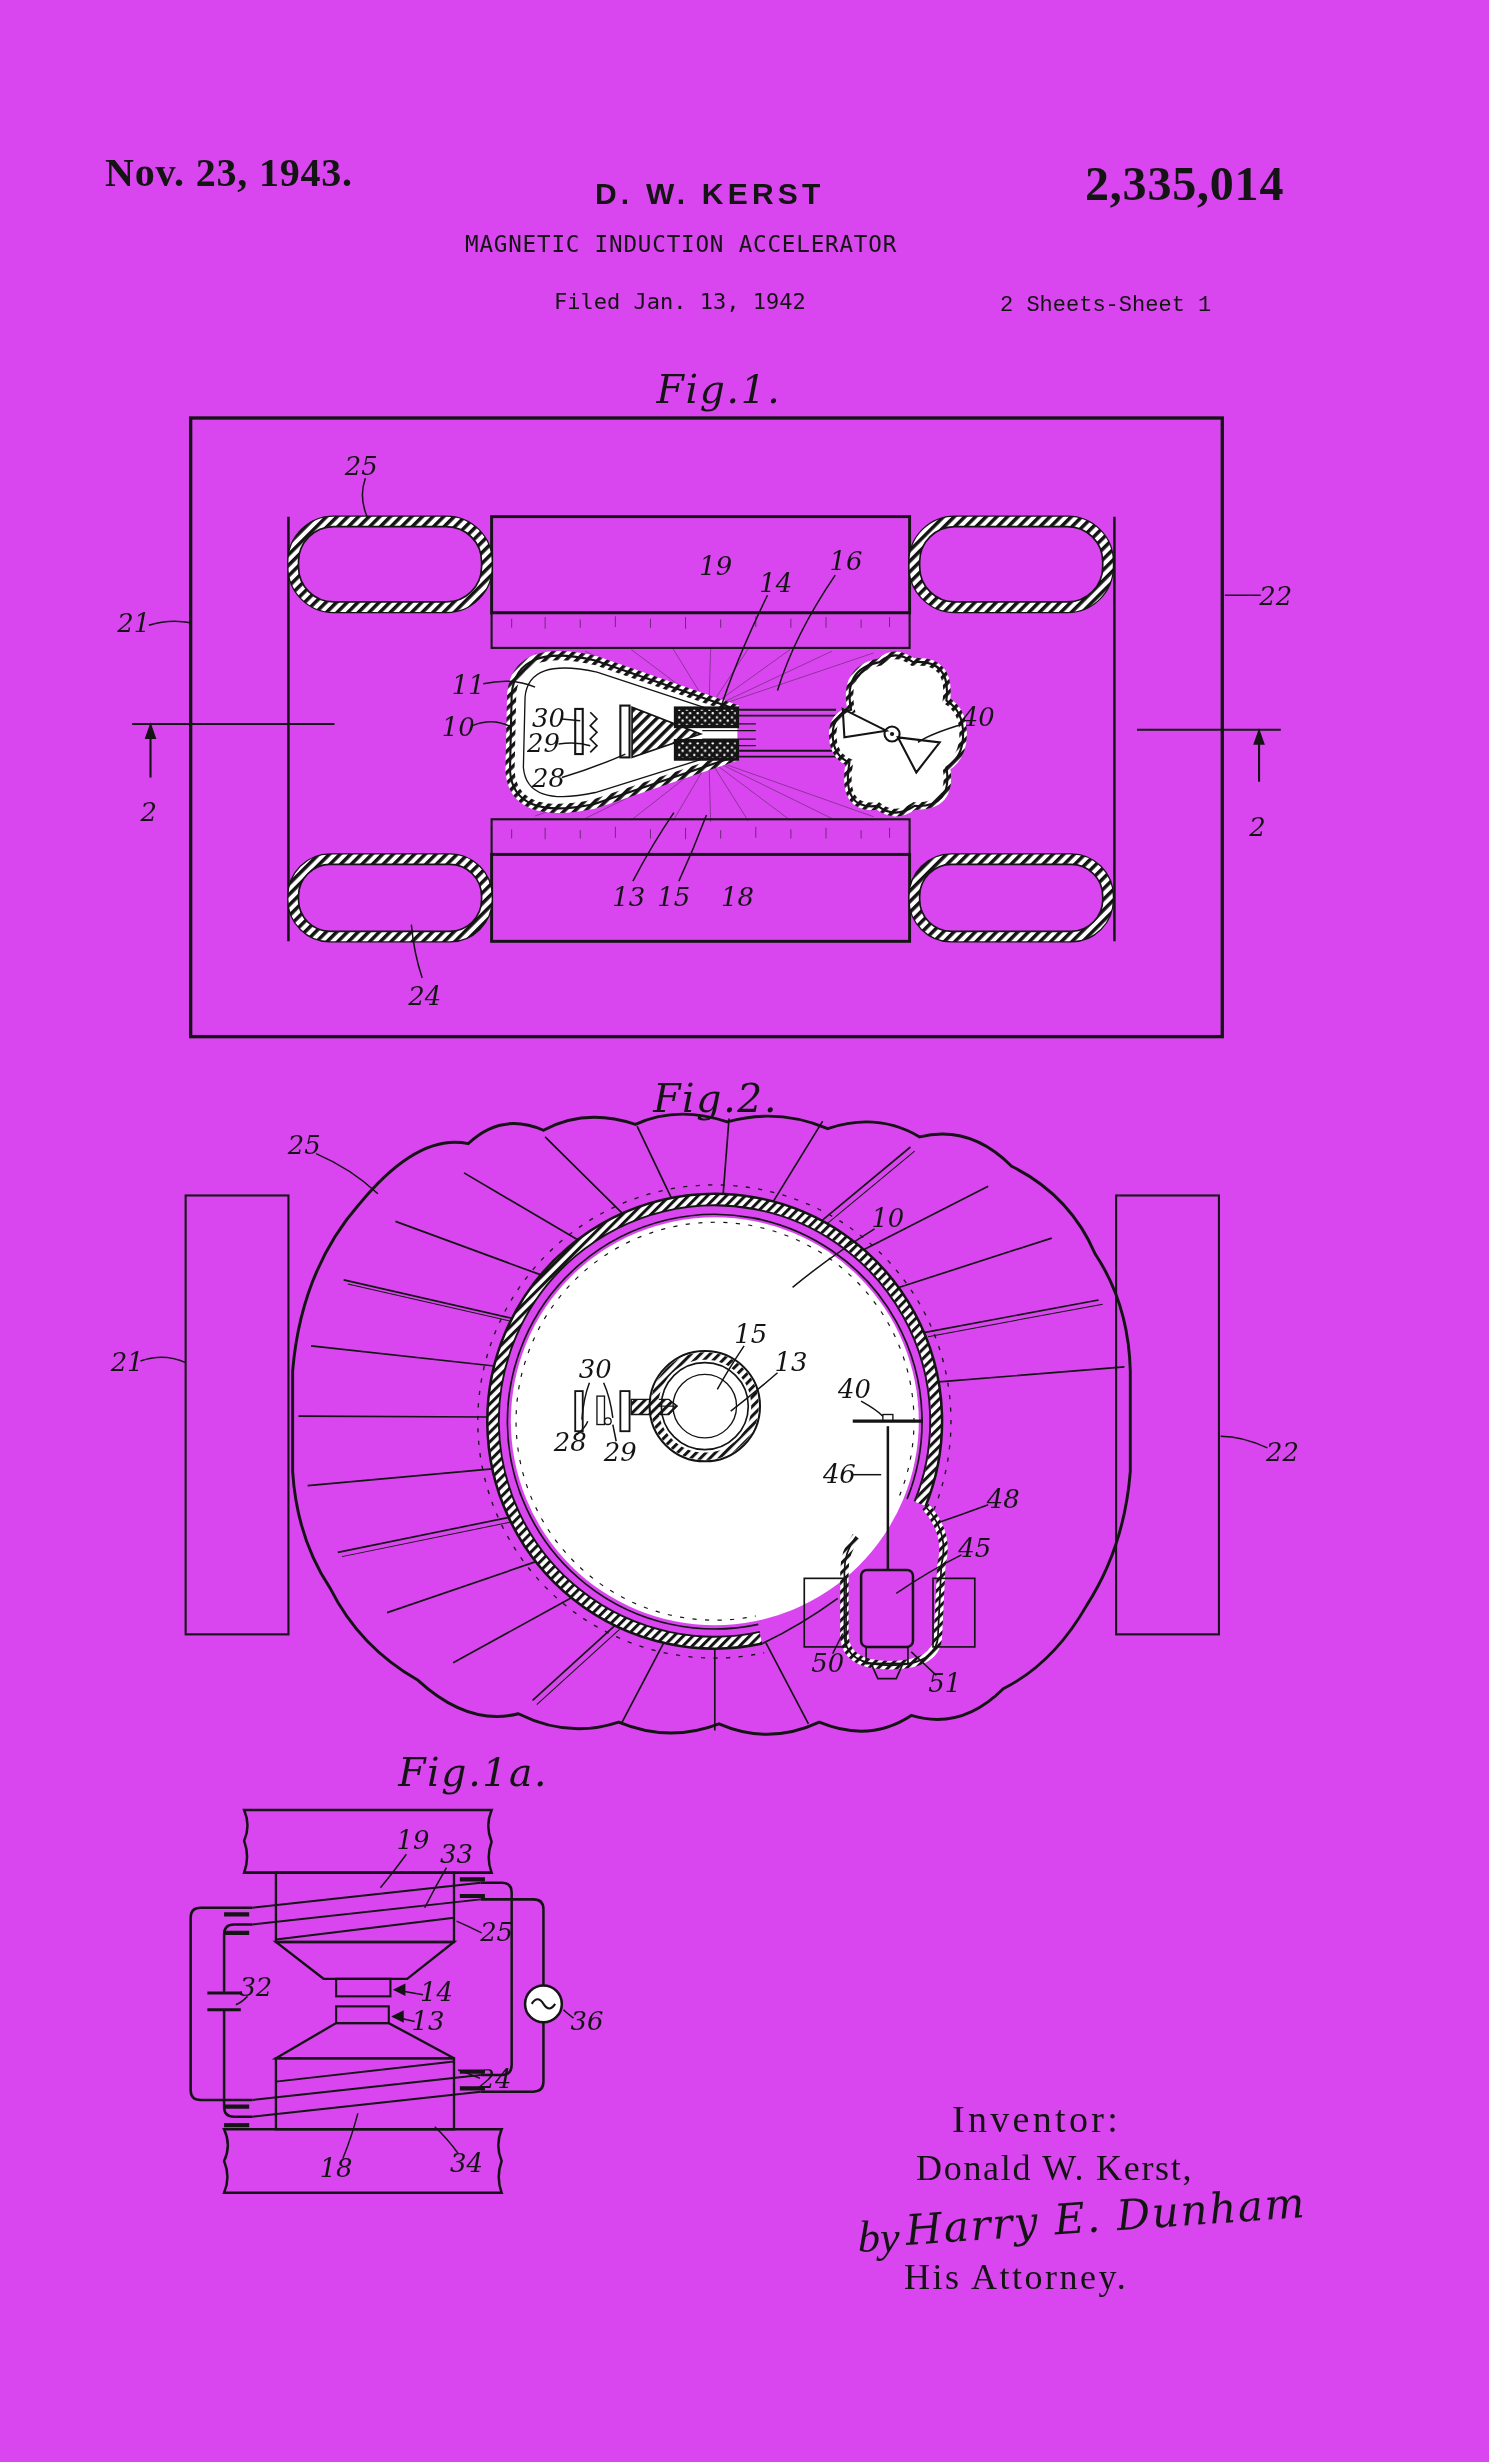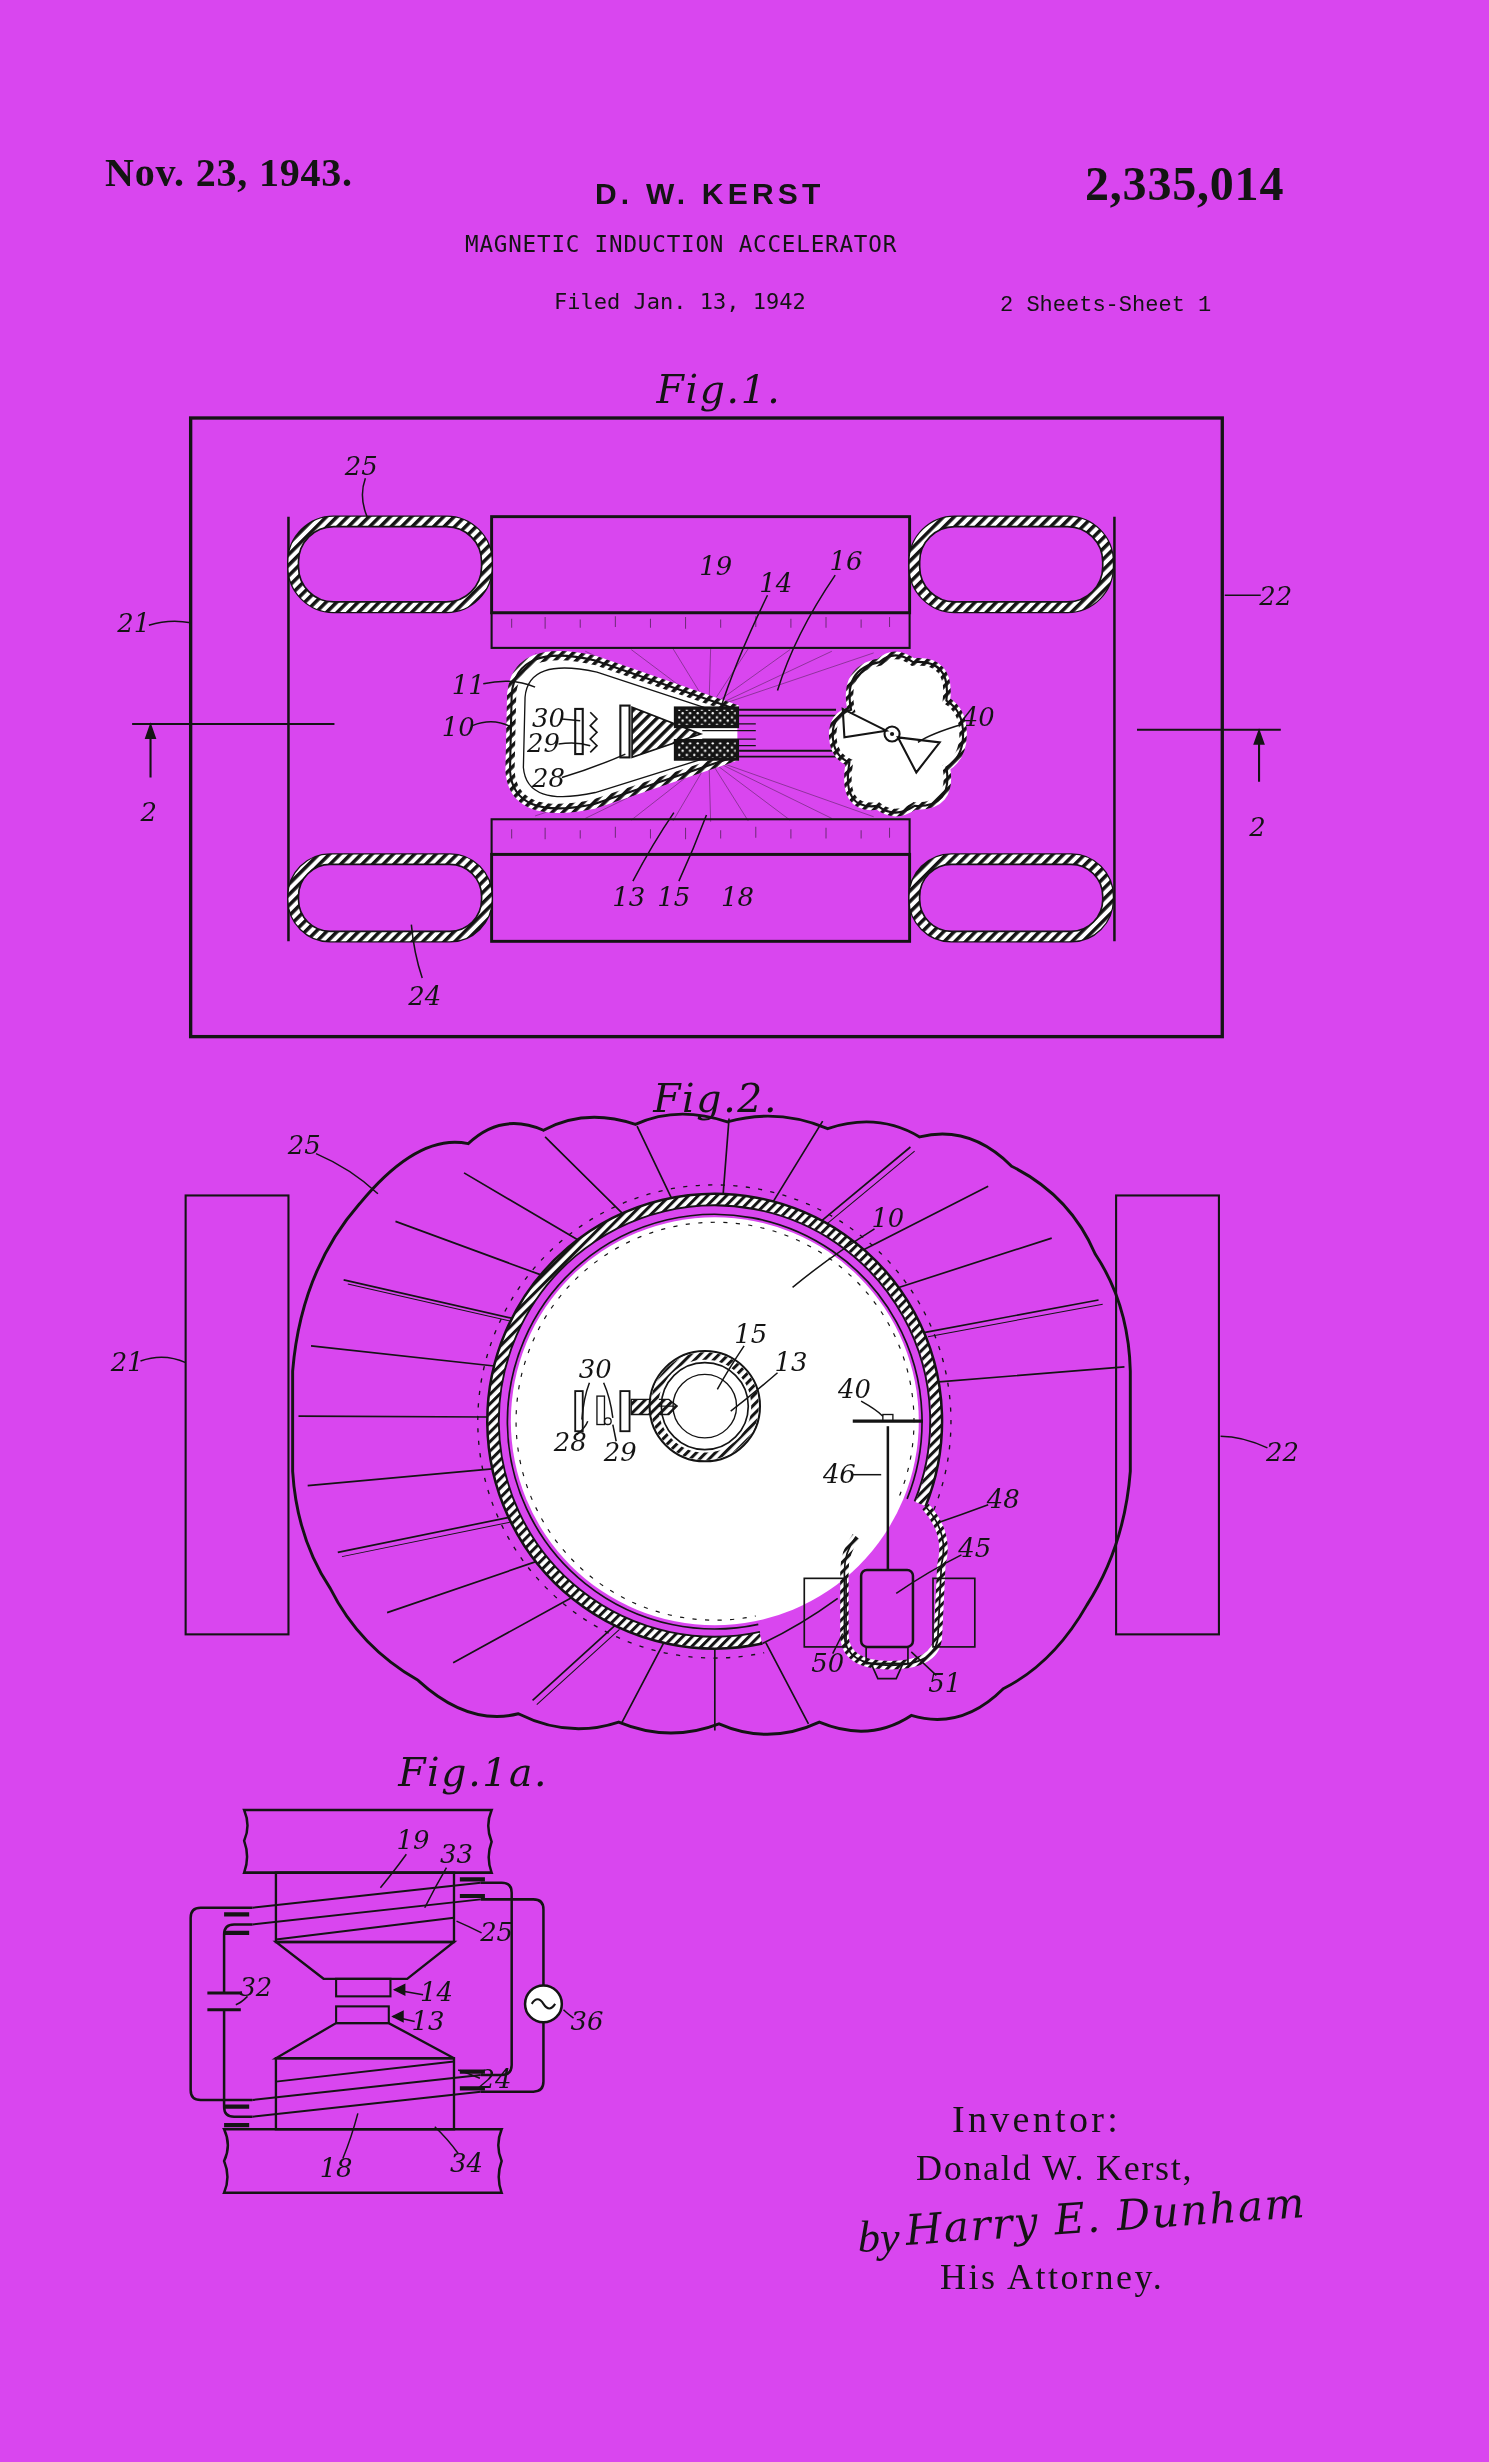--- a/index.html
+++ b/index.html
@@ -10,21 +10,21 @@
   .hdr-name{left:595px;top:177px;font-size:30px;font-weight:bold;font-family:"Liberation Sans",sans-serif;letter-spacing:4.2px;}
   .hdr-num{left:1085px;top:156px;font-size:48px;font-weight:bold;letter-spacing:0.8px;}
   .hdr-title{left:465px;top:231px;font-size:22.6px;font-family:"DejaVu Sans Mono",monospace;letter-spacing:0.8px;}
   .hdr-filed{left:554px;top:289px;font-size:22px;font-family:"DejaVu Sans Mono",monospace;}
   .hdr-sheet{left:1000px;top:293px;font-size:22px;font-family:Liberation Mono, monospace;text-align:right;}
   .sig-inventor{left:952px;top:2097px;font-size:38px;letter-spacing:3.3px;font-family:Liberation Serif, serif;}
   .sig-name{left:916px;top:2147px;font-size:36px;letter-spacing:1.7px;}
   .sig-by{left:858px;top:2212px;font-size:44px;font-style:italic;}
   .sig-script{left:905px;top:2192px;font-size:42px;font-style:italic;font-family:"DejaVu Serif",serif;
               transform:rotate(-4deg);letter-spacing:1.7px;}
-  .sig-attorney{left:940px;top:2256px;font-size:36px;letter-spacing:2.5px;}
+  .sig-attorney{left:904px;top:2256px;font-size:36px;letter-spacing:2.5px;}
   svg.fig{position:absolute;left:0;top:0;width:1489px;height:2462px;}
   svg .ln{stroke:#141414;fill:none;}
   svg text{fill:#141414;}
   .ref{font-family:"DejaVu Serif",serif;font-style:italic;font-size:31px;text-anchor:middle;}
   .cap{font-family:"DejaVu Serif",serif;font-style:italic;font-size:47px;text-anchor:middle;letter-spacing:2px;}
 </style>
 </head>
 <body>
 
 <div id="page">

